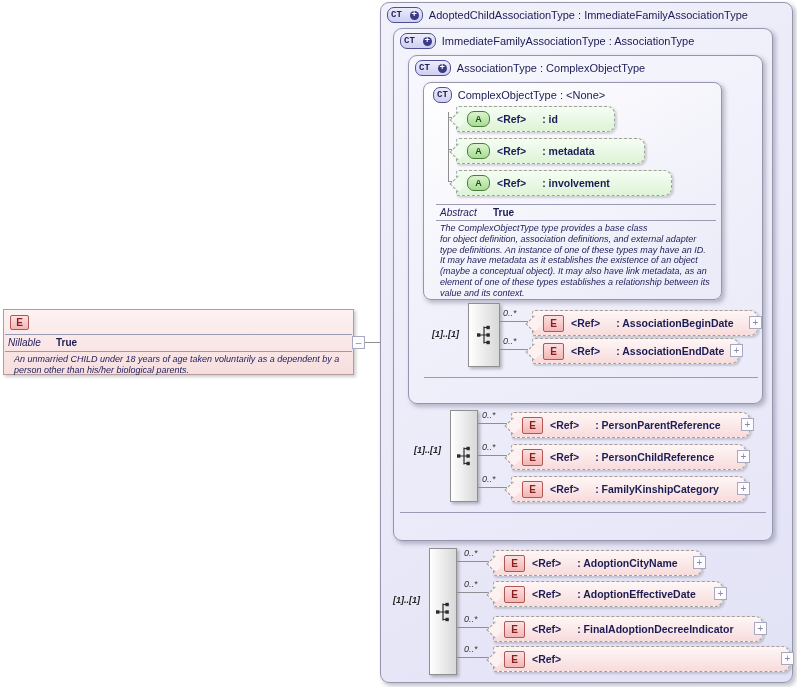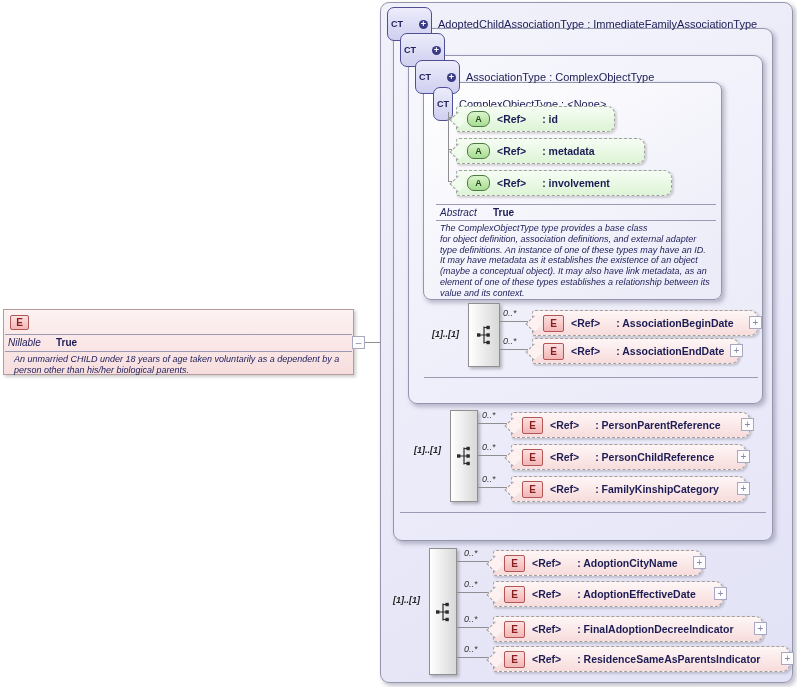--- a/index.html
+++ b/index.html
@@ -11,23 +11,23 @@
   .panel{position:absolute;box-sizing:border-box;border:1px solid #9595ae;border-radius:9px;
          box-shadow:2.5px 2.5px 4px rgba(80,80,110,.35);}
   .p1{background:linear-gradient(150deg,#f1f1fb 0%,#e2e2f6 100%);}
   .p2{background:linear-gradient(150deg,#f4f4fc 0%,#e6e6f8 100%);}
   .p3{background:linear-gradient(150deg,#f7f7fd 0%,#eaeaf9 100%);}
   .p4{background:linear-gradient(150deg,#ffffff 0%,#eaeaf8 100%);border-radius:8px;}
 
   .phdr{position:absolute;display:flex;align-items:center;gap:6px;}
   .ptitle{font-weight:normal;font-size:11px;color:#1b1b55;white-space:nowrap;}
 
-  .ctic{display:inline-flex;align-items:center;justify-content:center;gap:16px;height:15px;
-        padding:16px 3px;border:1.5px solid #4f4f96;border-radius:7px;
-        background:linear-gradient(#ececfb,#cfcff0);box-sizing:border-box;}
+  .ctic{display:inline-flex;align-items:center;justify-content:center;gap:8px;height:15px;
+        padding:7px 3px;border:1.5px solid #4f4f96;border-radius:7px;
+        background:linear-gradient(#ececfb,#cfcff0);box-sizing:border-box;font-family:Liberation Mono, monospace;}
   .ctic .txt{font-weight:bold;font-size:9px;color:#23235c;line-height:9px;}
   .ctic .pc{width:9px;height:9px;border-radius:50%;background:#3a3a85;color:#fff;
             font-weight:bold;font-size:9px;line-height:9px;text-align:center;}
 
   
   .xrow{position:absolute;display:flex;align-items:center;padding-left:10px;height:24px;
         border:1px dashed #a0a0a0;border-radius:3px 8px 8px 3px;
         box-shadow:1.5px 1.5px 2px rgba(0,0,0,.15);}
   .xrow::before{content:"";position:absolute;left:-5.5px;top:50%;width:11px;height:11px;
         margin-top:-5.5px;transform:rotate(45deg);
@@ -100,20 +100,21 @@
       <span class="txt">CT</span>
       <span class="pc">+</span>
     </span>
     <span class="ptitle">AdoptedChildAssociationType : ImmediateFamilyAssociationType</span>
   </div>
   <div class="phdr" style="left:400px;top:33px;">
     <span class="ctic">
       <span class="txt">CT</span>
       <span class="pc">+</span>
     </span>
+    <span class="ptitle">ImmediateFamilyAssociationType : AssociationType</span>
   </div>
   <div class="phdr" style="left:415px;top:60px;">
     <span class="ctic">
       <span class="txt">CT</span>
       <span class="pc">+</span>
     </span>
     <span class="ptitle">AssociationType : ComplexObjectType</span>
   </div>
   <div class="phdr" style="left:433px;top:87px;">
     <span class="ctic">
@@ -256,17 +257,16 @@
   <div class="toggle" style="left:714px;top:587px;">+</div>
   <div class="xrow erow" style="left:493px;top:616px;width:258px;">
     <span class="eic">E</span>
     <span class="ref">&lt;Ref&gt;</span>
     <span class="rname">: FinalAdoptionDecreeIndicator</span>
   </div>
   <div class="toggle" style="left:754px;top:622px;">+</div>
   <div class="xrow erow" style="left:493px;top:646px;width:285px;">
     <span class="eic">E</span>
     <span class="ref">&lt;Ref&gt;</span>
-    <span class="rname">: ResidenceSameAsParentsIndicator</span>
   </div>
   <div class="toggle" style="left:781px;top:652px;">+</div>
 
 </div>
 
 </body></html>

